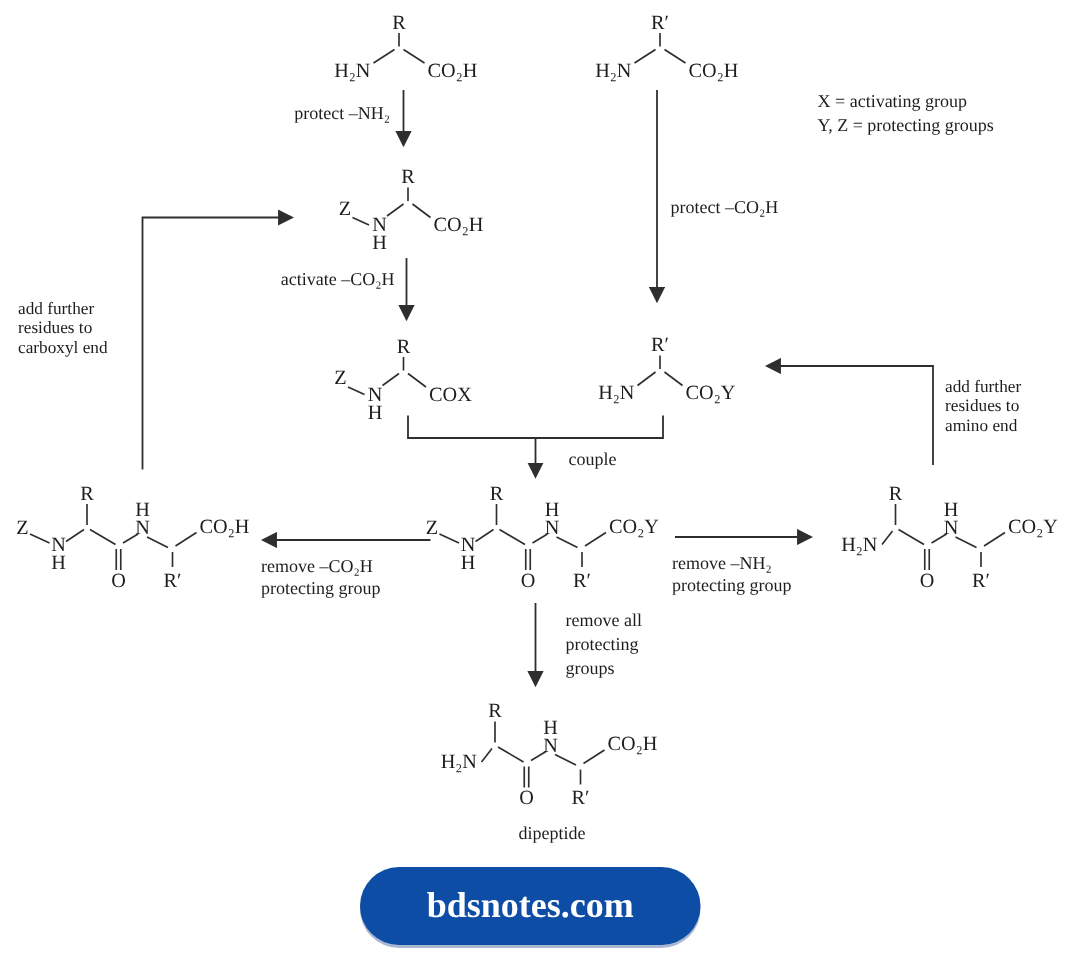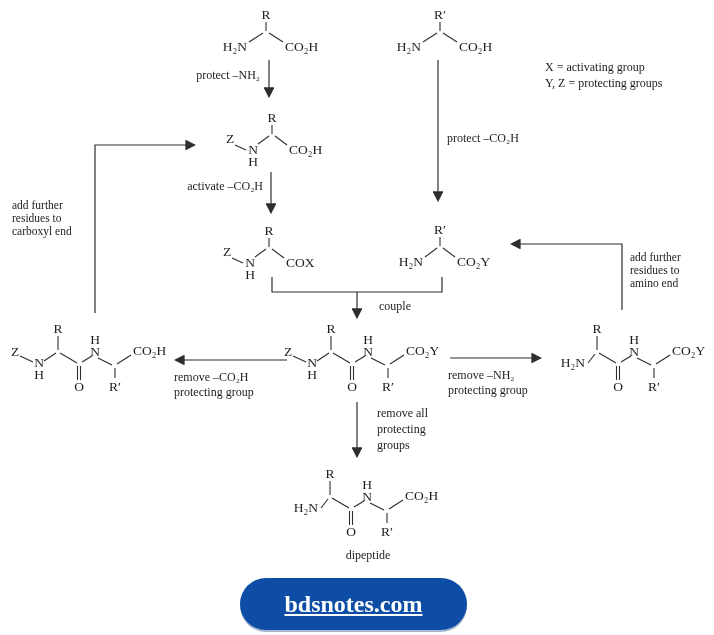--- a/index.html
+++ b/index.html
@@ -7,21 +7,21 @@
           font-family:"Liberation Serif","DejaVu Serif",serif;}
   svg{position:absolute;left:0;top:0;}
   svg text{fill:#1d1d1d;}
   .atom{font:13.5px "Liberation Serif","DejaVu Serif",serif;}
   .lbl{font:12px "Liberation Serif","DejaVu Serif",serif;}
   .lbl-s{font:11.5px "Liberation Serif","DejaVu Serif",serif;}
   .bond{stroke:#2e2e2e;stroke-width:1.1;fill:none;}
   .arrow{stroke:#2e2e2e;stroke-width:1.2;fill:none;}
   .badge{position:absolute;left:240px;top:578px;width:227px;height:52px;border-radius:26px;
          background:#0d4da6;color:#ffffff;display:flex;align-items:center;justify-content:center;
-         font-weight:bold;font-size:24px;box-shadow:0 2px 0 rgba(10,50,120,0.35);text-decoration:underline;}
+         font-weight:bold;font-size:24px;box-shadow:0 2px 0 rgba(10,50,120,0.35);}
 </style>
 </head>
 <body>
 
 <div class="canvas">
 <svg width="714" height="635" viewBox="0 0 714 635">
   <defs>
     <marker id="ah" viewBox="0 0 10 10" refX="8" refY="5" markerWidth="9" markerHeight="9" orient="auto-start-reverse">
       <path d="M0,0 L10,5 L0,10 z" fill="#2e2e2e"></path>
     </marker>

